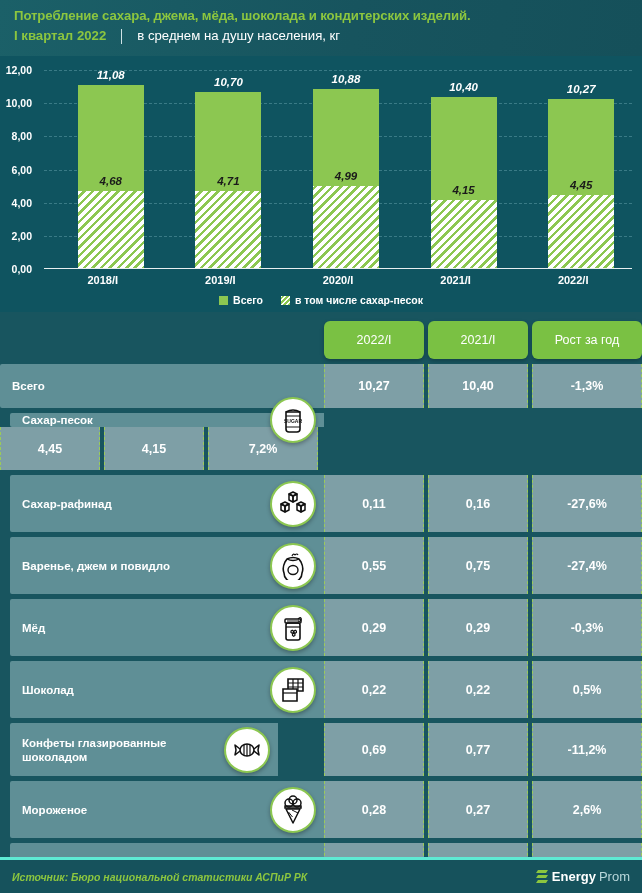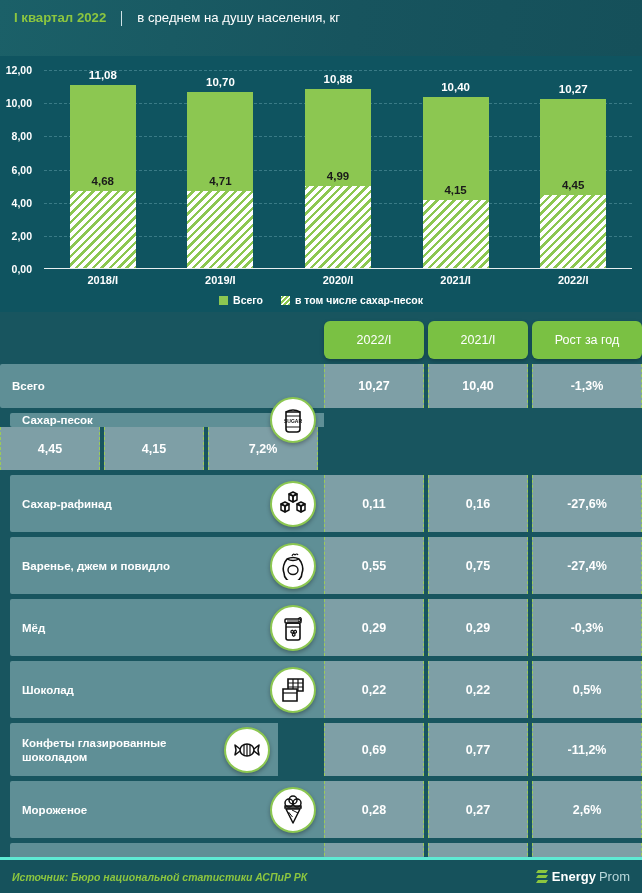--- a/index.html
+++ b/index.html
@@ -80,25 +80,26 @@
     right: 604px;
     width: 44px;
     text-align: right;
     color: #ffffff;
     font-size: 10.5px;
     font-weight: bold;
     transform: translateY(-50%);
     padding-right: 6px;
   }
   #bars {
-    position: absolute; left: 0; bottom: 0;
+    position: absolute; left: 8px; bottom: 0;
     width: 100%; height: 100%;
     display: flex;
     justify-content: space-around;
     align-items: flex-end;
+    font-style: italic;
   }
   .bar-group {
     position: relative;
     width: 66px;
     height: 100%;
     display: flex;
     flex-direction: column;
     justify-content: flex-end;
   }
   .bar-total {
@@ -277,20 +278,21 @@
   }
   #logo-energy { color: #ffffff; font-size: 13px; font-weight: bold; }
   #logo-prom { color: #b9d7db; font-size: 13px; font-weight: normal; }
 </style>
 </head>
 <body>
 
 <div id="page">
 
   <div id="header">
+    <div id="header-title">Потребление сахара, джема, мёда, шоколада и кондитерских изделий.</div>
     <div id="header-sub-line">
       <span id="header-period">I квартал 2022</span>
       <span id="header-divider"></span>
       <span id="header-subtitle">в среднем на душу населения, кг</span>
     </div>
   </div>
 
   <div id="chart-panel">
     <div id="chart-plot">
       <div id="gridlines">

